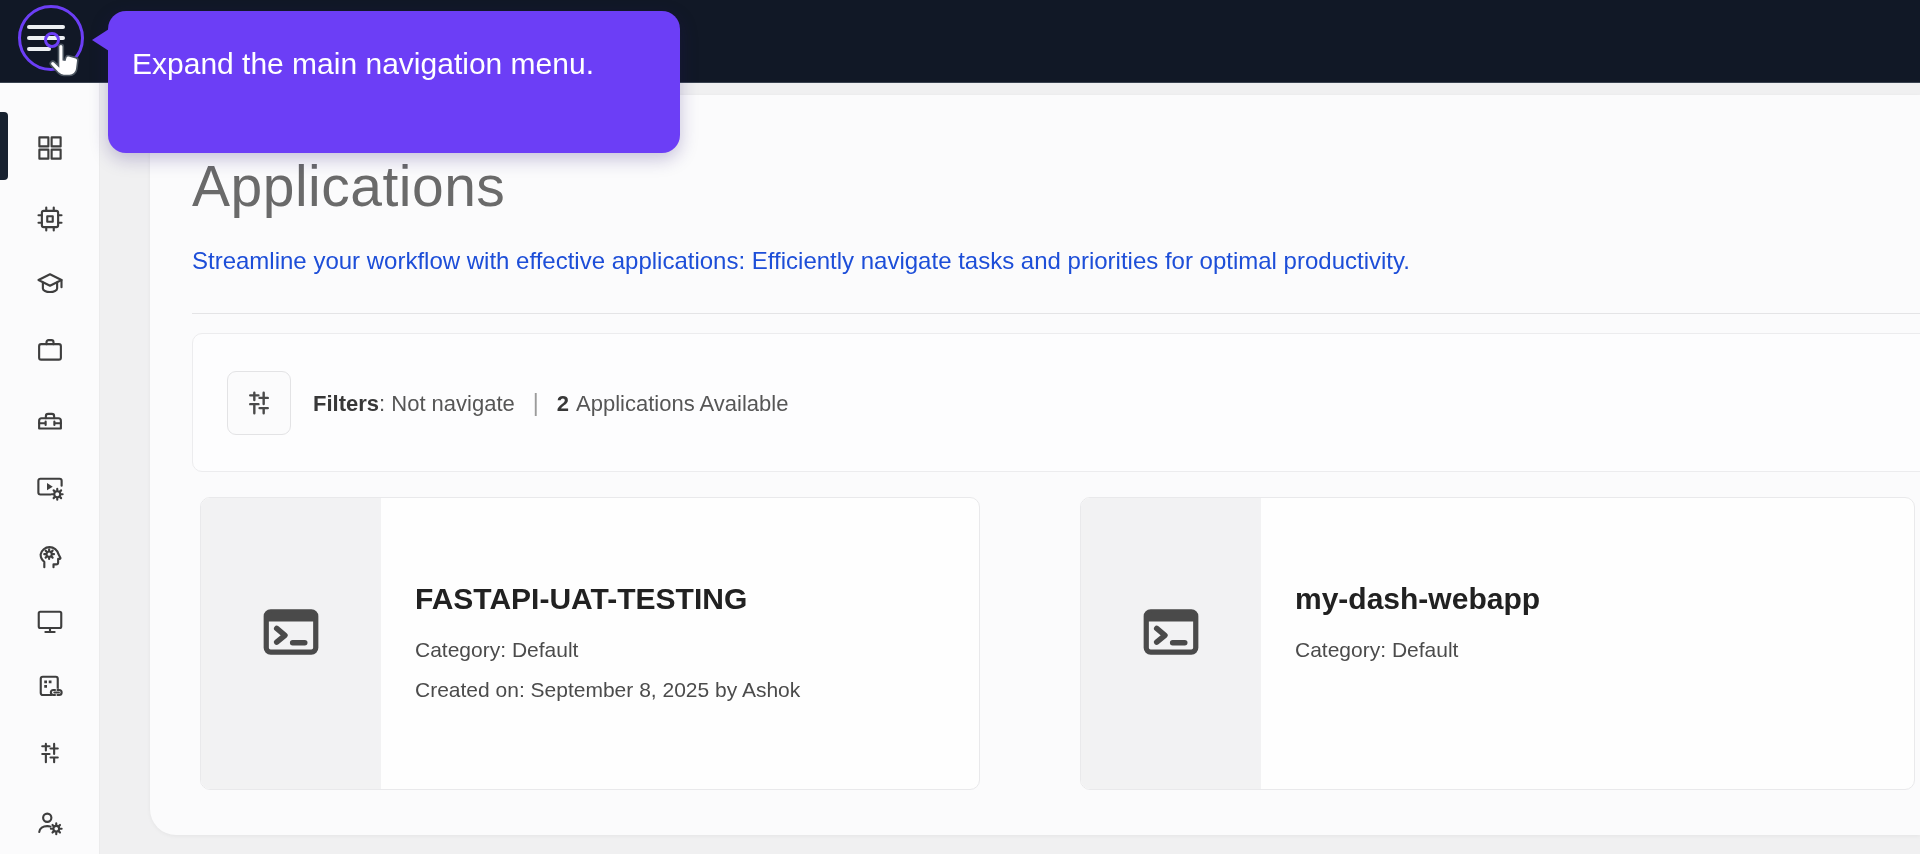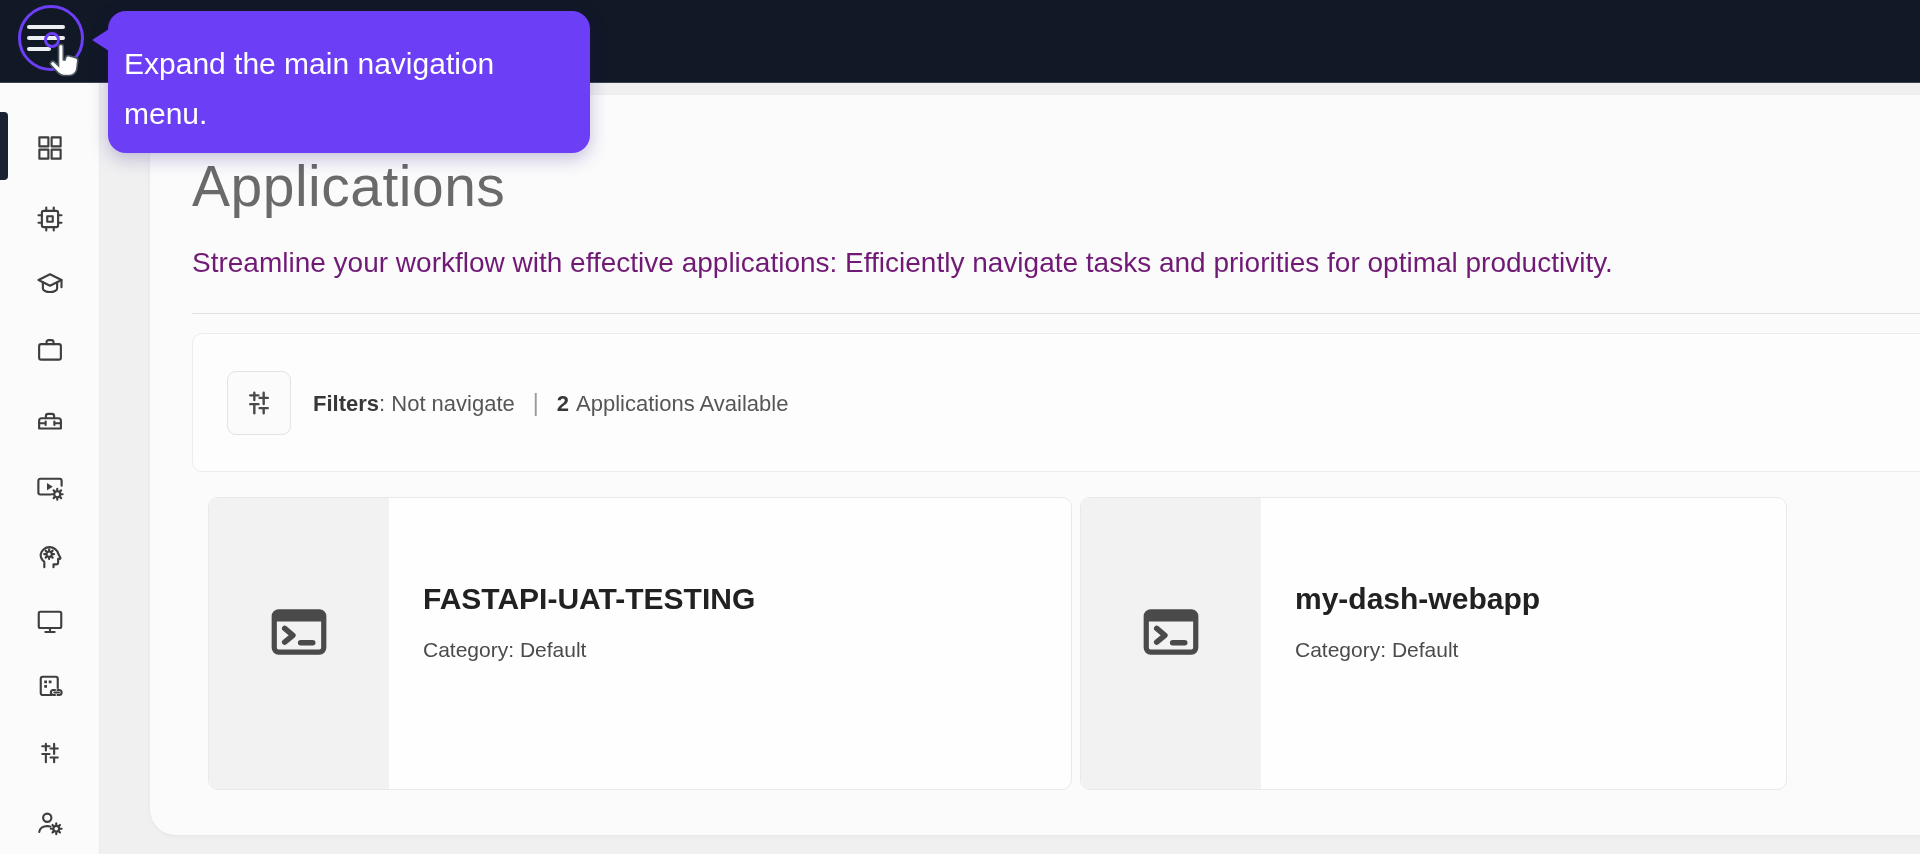--- a/index.html
+++ b/index.html
@@ -18,45 +18,45 @@
   .hb2 { top:12px; width:38px; }
   .hb3 { top:23px; width:24px; }
   .highlight-ring { position:absolute; left:18px; top:5px; width:66px; height:66px;
     border:3px solid #6c3ef6; border-radius:50%; z-index:6; pointer-events:none; }
   .click-ring { position:absolute; left:44px; top:32px; width:16px; height:16px;
     border:3.5px solid #6c3ef6; border-radius:50%; z-index:8; pointer-events:none; }
   .hand-cursor { position:absolute; left:45px; top:40px; width:36px; height:46px;
     z-index:9; pointer-events:none; }
 
   
-  .coach { position:absolute; left:108px; top:11px; width:482px; height:142px;
+  .coach { position:absolute; left:108px; top:11px; width:572px; height:142px;
     background:#6c3ef6; border-radius:18px; z-index:10;
     color:#ffffff; font-size:30px; line-height:50px;
-    padding:28px 30px 0 16px; box-shadow:0 6px 18px rgba(40,20,120,.25); }
+    padding:28px 30px 0 24px; box-shadow:0 6px 18px rgba(40,20,120,.25); }
   .coach::before { content:""; position:absolute; left:-16px; top:18px;
     width:0; height:0; border-right:17px solid #6c3ef6;
     border-top:11px solid transparent; border-bottom:11px solid transparent; }
 
   
   .sidebar { position:absolute; left:0; top:83px; width:100px; height:771px;
     background:#fbfbfc; border-right:1px solid #ebebec; z-index:2; }
   .active-bar { position:absolute; left:0; top:29px; width:8px; height:68px;
     background:#182230; border-radius:0 4px 4px 0; }
   .side-item { position:absolute; left:35px; width:30px; height:30px;
     background:transparent; border:none; cursor:pointer; }
   .side-item svg { width:30px; height:30px; display:block; }
 
   
   .panel { position:absolute; left:150px; top:95px; width:1770px; height:740px;
     background:#fbfbfc; border-radius:26px 0 0 26px;
     box-shadow:0 1px 4px rgba(0,0,0,.05); overflow:hidden; z-index:1;text-align:right; }
   .page-title { position:absolute; left:42px; top:58px; font-size:57px;
     font-weight:300; color:#6a6a6a; letter-spacing:.5px; }
-  .page-subtitle { position:absolute; left:42px; top:152px; font-size:28px;
-    color:#701a75; }
+  .page-subtitle { position:absolute; left:42px; top:152px; font-size:24px;
+    color:#1d4ed8; }
   .head-divider { position:absolute; left:42px; right:0; top:218px; height:0;
     border-top:1px solid #e4e4e6; }
 
   
   .filters-card { position:absolute; left:42px; right:-12px; top:238px; height:139px;
     background:#fdfdfe; border:1px solid #ececee; border-radius:10px; }
   .filter-btn { position:absolute; left:34px; top:37px; width:64px; height:64px;
     background:#fbfbfc; border:1px solid #e3e3e5; border-radius:9px;
     cursor:pointer; display:flex; align-items:center; justify-content:center; }
   .filter-btn svg { width:34px; height:34px; }
@@ -200,33 +200,34 @@
     <div class="filters-line">
       <span class="bold">Filters</span>
         <span>: Not navigate</span>
       <span class="sep">|</span>
       <span class="bold cnt">2</span>
       <span>Applications Available</span>
     </div>
   </section>
 
   <div class="cards" id="cards">
-      <div class="app-card" style="left: 16px; width: 864px; text-decoration: underline;">
+      <div class="app-card" style="left: 8px; width: 780px; text-decoration: underline;">
         <div class="icon-side">
           <svg viewBox="0 0 24 24">
             <rect x="3" y="4.7" width="18" height="14.6" rx="1.6" fill="none" stroke="#4a4a4a" stroke-width="1.9"></rect>
             <path d="M3.4 8.2V6.3c0-.9.7-1.6 1.6-1.6h14c.9 0 1.6.7 1.6 1.6v1.9z" fill="#4a4a4a" stroke="none"></path>
             <path d="M6.8 10.7l3 2.5-3 2.5" fill="none" stroke="#4a4a4a" stroke-width="2" stroke-linecap="round" stroke-linejoin="round"></path>
             <path d="M12.6 15.9h4.4" stroke="#4a4a4a" stroke-width="2" stroke-linecap="round"></path>
           </svg>
         </div>
         <div class="app-name">FASTAPI-UAT-TESTING</div>
         <div class="app-category">Category: Default</div>
+        <div class="app-created">Created on: September 8, 2025 by Ashok</div>
       </div>
-      <div class="app-card" style="left: 888px; width: 707px;">
+      <div class="app-card" style="left: 888px; width: 835px;">
         <div class="icon-side">
           <svg viewBox="0 0 24 24">
             <rect x="3" y="4.7" width="18" height="14.6" rx="1.6" fill="none" stroke="#4a4a4a" stroke-width="1.9"></rect>
             <path d="M3.4 8.2V6.3c0-.9.7-1.6 1.6-1.6h14c.9 0 1.6.7 1.6 1.6v1.9z" fill="#4a4a4a" stroke="none"></path>
             <path d="M6.8 10.7l3 2.5-3 2.5" fill="none" stroke="#4a4a4a" stroke-width="2" stroke-linecap="round" stroke-linejoin="round"></path>
             <path d="M12.6 15.9h4.4" stroke="#4a4a4a" stroke-width="2" stroke-linecap="round"></path>
           </svg>
         </div>
         <div class="app-name">my-dash-webapp</div>
         <div class="app-category">Category: Default</div>

